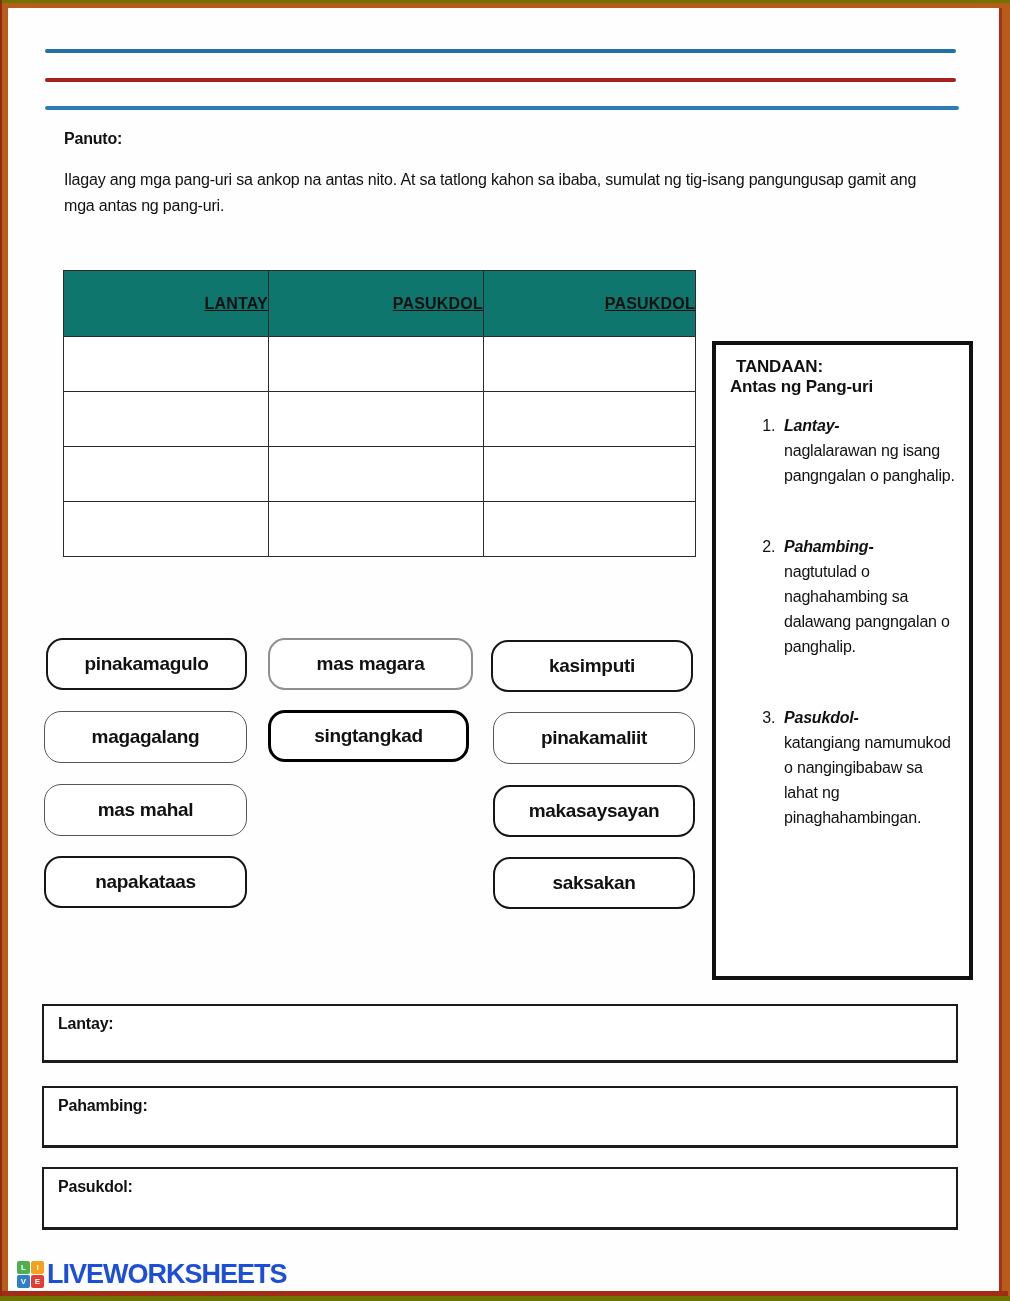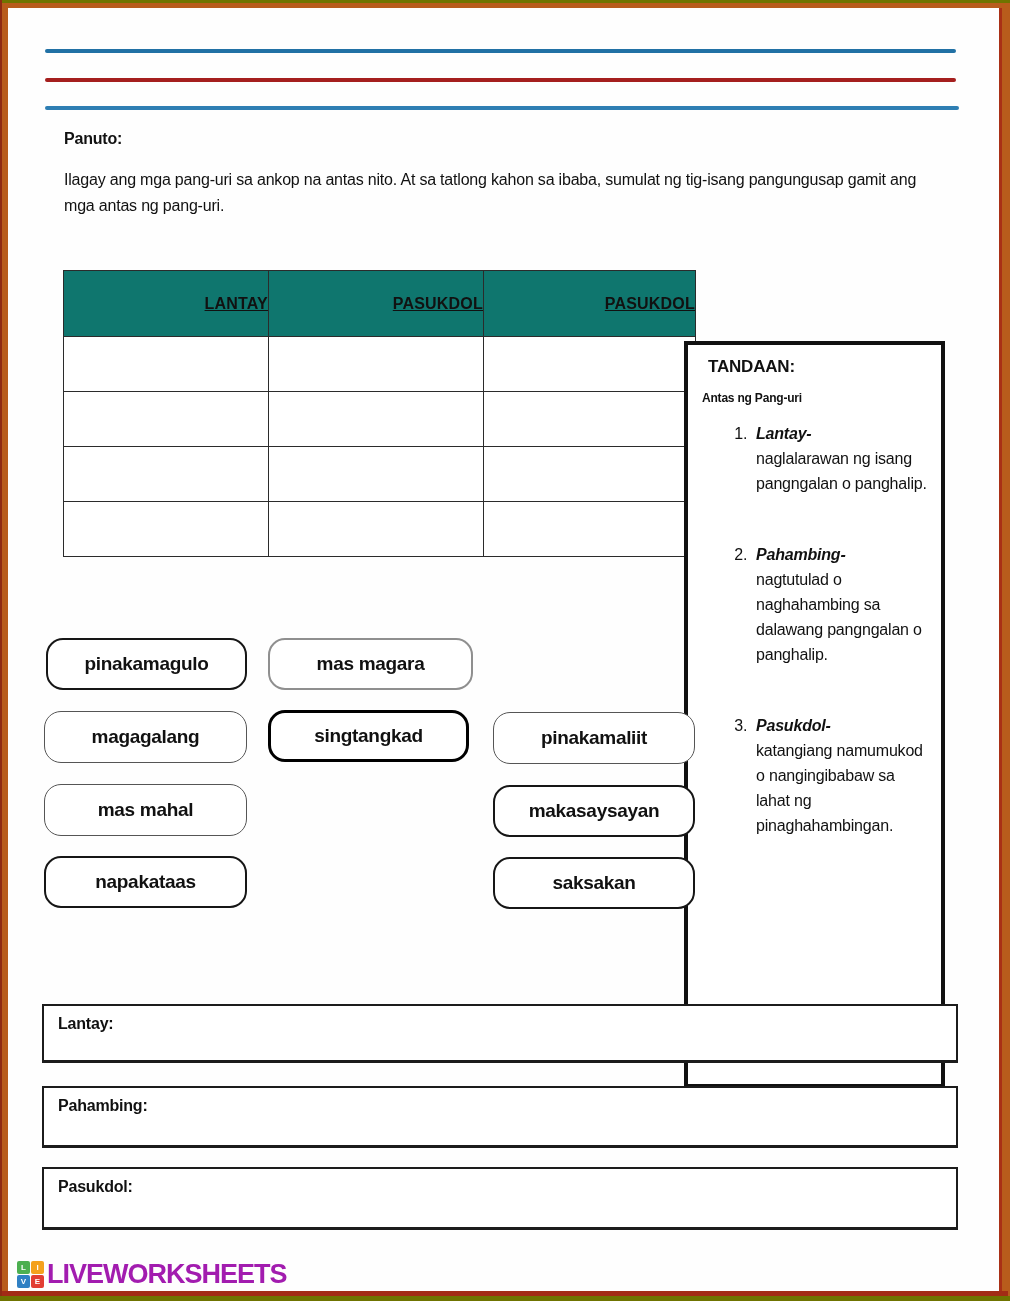--- a/index.html
+++ b/index.html
@@ -28,25 +28,25 @@
   .panuto{position:absolute;left:64px;top:130px;font-size:16px;font-weight:bold;letter-spacing:-0.2px;}
   .instructions{position:absolute;left:64px;top:167px;width:868px;font-size:16px;line-height:26px;letter-spacing:-0.2px;}
   
   .sort-table{position:absolute;left:63px;top:270px;border-collapse:collapse;table-layout:fixed;}
   .sort-table th,.sort-table td{border:1.5px solid #2b2b2b;padding:0;}
   .sort-table th{background:#0f766e;height:66px;font-size:16px;font-weight:bold;text-align:right;letter-spacing:0.2px;text-decoration:underline;}
   .sort-table td{height:55px;background:#fff;}
   .col-1{width:205px;}.col-2{width:215px;}.col-3{width:212px;margin-top:20px;}
   
   .tandaan{
-    position:absolute;left:684px;top:341px;width:261px;height:747px;
+    position:absolute;left:712px;top:341px;width:261px;height:639px;
     border:4px solid #111;background:#fff;padding:12px 14px;
   }
   .tandaan-title{font-size:17px;font-weight:bold;padding-left:6px;letter-spacing:-0.2px;}
-  .tandaan-subtitle{font-size:12px;font-weight:bold;margin-top:14px;letter-spacing:-0.2px;}
+  .tandaan-subtitle{font-size:17px;font-weight:bold;margin-top:0;letter-spacing:-0.2px;}
   .tandaan-list{margin:16px 0 0 0;padding-left:50px;font-size:16px;line-height:25px;}
   .tandaan-list li{margin-bottom:46px;padding-left:4px;}
   .term{display:block;font-weight:bold;font-style:italic;letter-spacing:-0.2px;}
   .definition{letter-spacing:-0.2px;}
   
   .word-box{
     position:absolute;width:201px;height:52px;background:#fff;
     display:flex;align-items:center;justify-content:center;
     font-size:19px;font-weight:bold;letter-spacing:-0.3px;cursor:grab;border-radius:17px;
   }
@@ -65,21 +65,21 @@
   #answer-pasukdol{top:1167px;height:63px;}
   
   .brand{position:absolute;left:17px;top:1259px;display:flex;align-items:center;cursor:pointer;}
   .brand-icon{display:grid;grid-template-columns:13px 13px;grid-template-rows:13px 13px;gap:1px;margin-right:3px;}
   .brand-cell{width:13px;height:13px;border-radius:2px;color:#fff;font-size:8px;font-weight:bold;
     display:flex;align-items:center;justify-content:center;}
   .cell-l{background:#4caf50;}
   .cell-i{background:#f4a11d;}
   .cell-v{background:#2f80c3;}
   .cell-e{background:#e23e33;}
-  .brand-text{font-size:27px;font-weight:bold;color:#a21caf;letter-spacing:-1px;}
+  .brand-text{font-size:27px;font-weight:bold;color:#1d4ed8;letter-spacing:-1px;}
 </style>
 </head>
 <body>
 
 <div id="page">
 
   <div class="edge edge-top-olive"></div>
   <div class="edge edge-top-orange"></div>
   <div class="edge edge-left-red"></div>
   <div class="edge edge-left-orange"></div>
@@ -141,20 +141,21 @@
       </li>
       <li>
         <span class="term">Pasukdol-</span>
         <span class="definition">katangiang namumukod o nangingibabaw sa lahat ng pinaghahambingan.</span>
       </li>
     </ol>
   </div>
 
   <div class="word-box bd-med" style="left:46px;top:638px;">pinakamagulo</div>
   <div class="word-box bd-gray" style="left:268px;top:638px;width:205px;">mas magara</div>
+  <div class="word-box bd-med" style="left:491px;top:640px;width:202px;">kasimputi</div>
 
   <div class="word-box bd-thin" style="left:44px;top:711px;width:203px;">magagalang</div>
   <div class="word-box bd-thick" style="left:268px;top:710px;width:201px;">singtangkad</div>
   <div class="word-box bd-thin" style="left:493px;top:712px;width:202px;">pinakamaliit</div>
 
   <div class="word-box bd-thin" style="left:44px;top:784px;width:203px;">mas mahal</div>
   <div class="word-box bd-med" style="left:493px;top:785px;width:202px;">makasaysayan</div>
 
   <div class="word-box bd-med" style="left:44px;top:856px;width:203px;">napakataas</div>
   <div class="word-box bd-med" style="left:493px;top:857px;width:202px;">saksakan</div>

